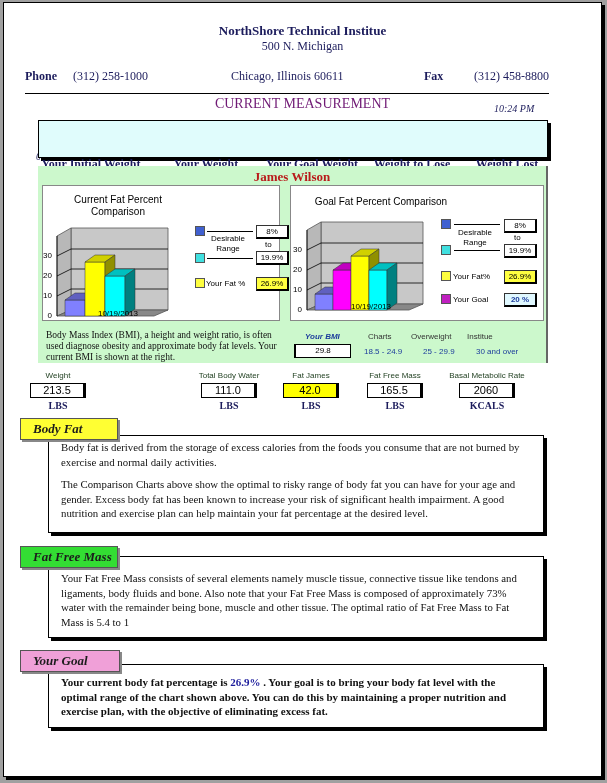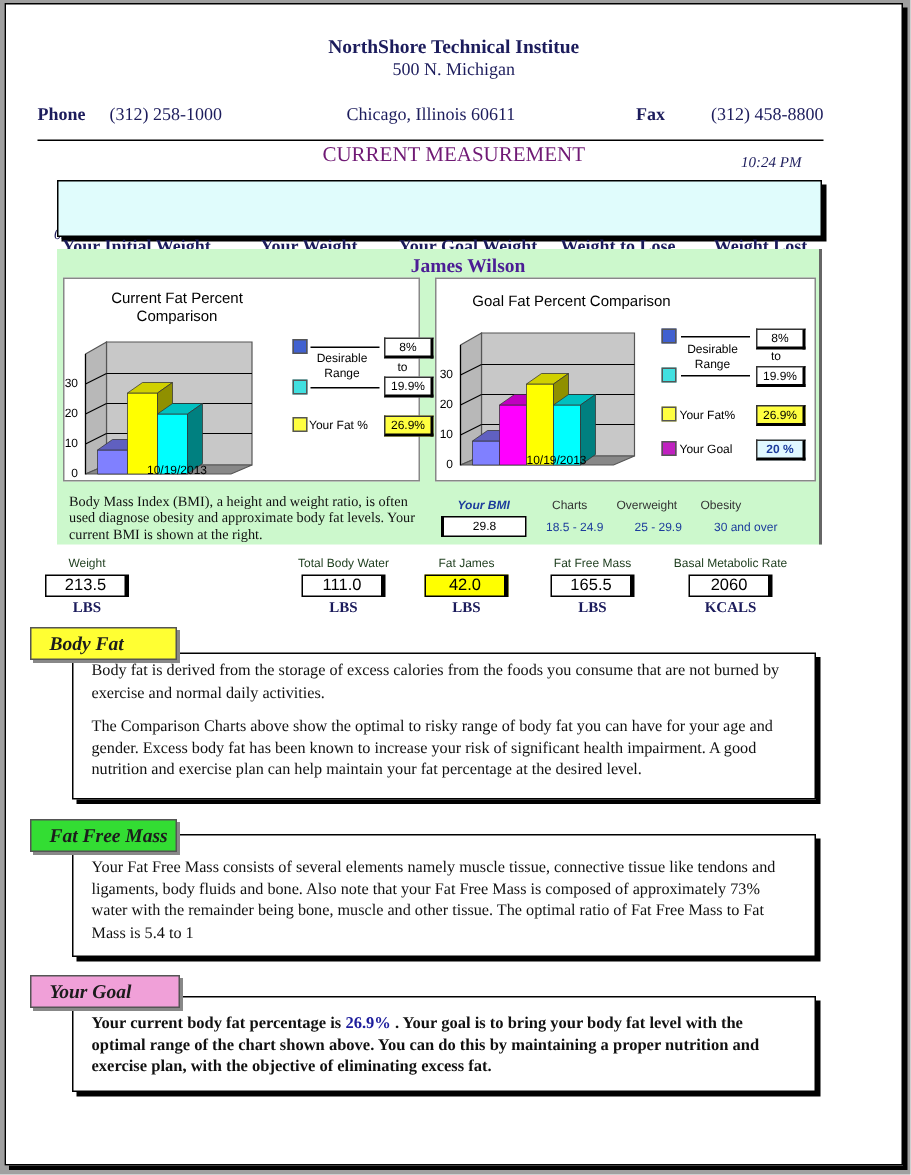--- a/index.html
+++ b/index.html
@@ -11,21 +11,21 @@
   .contact{top:66px;font-size:12px;color:#1c1c5c;}
   .rule{left:21px;top:90px;width:524px;height:1px;background:#000;}
   .date{left:32px;top:100px;font-size:10px;font-style:italic;color:#1c1c5c;margin-top:48px;}
   .time{left:490px;top:100px;font-size:10px;font-style:italic;color:#1c1c5c;}
   .section-title{left:0;width:597px;top:93px;text-align:center;font-size:14px;color:#701a75;}
   .weights{left:34px;top:117px;width:508px;height:36px;background:#e0fcfc;border:1px solid #000;box-shadow:3px 3px 0 #000;}
   .wcol{position:absolute;top:2px;text-align:center;margin-top:34px;}
   .wlabel{font-weight:bold;font-size:12px;color:#1c1c5c;white-space:nowrap;}
   .wval{font-family:"Liberation Sans",sans-serif;font-size:10px;color:#5a1a5a;margin-top:1px;white-space:nowrap;}
   .panel{left:34px;top:163px;width:508px;height:197px;background:#ccf8cc;border-right:2px solid #666;}
-  .patient{left:0;width:508px;top:3px;text-align:center;font-weight:bold;font-size:13px;color:#4c1d95;padding-left:20px;}
+  .patient{left:0;width:508px;top:3px;text-align:center;font-weight:bold;font-size:13px;color:#b91c1c;}
   .chartbox{position:absolute;top:19px;height:134px;background:#fff;border:1px solid #888;}
   .chart-title{position:absolute;font-family:"Liberation Sans",sans-serif;font-size:10px;color:#000;text-align:center;}
   .leg-sw{position:absolute;width:8px;height:8px;border:1px solid #555;}
   .leg-txt{position:absolute;font-family:"Liberation Sans",sans-serif;font-size:8px;color:#000;white-space:nowrap;}
   .valbox{position:absolute;font-family:"Liberation Sans",sans-serif;font-size:8px;text-align:center;border:1px solid #333;border-right:2px solid #000;border-bottom:2px solid #000;background:#fff;height:11px;line-height:11px;}
   .bmi-text{left:8px;top:164px;width:240px;font-size:9.5px;line-height:11px;color:#111;}
   .bmi-h{position:absolute;top:166px;font-family:"Liberation Sans",sans-serif;font-size:8px;color:#333;white-space:nowrap;}
   .bmi-v{position:absolute;top:181px;font-family:"Liberation Sans",sans-serif;font-size:8px;color:#1c3c9c;white-space:nowrap;}
   .metric{position:absolute;top:368px;width:80px;text-align:center;}
   .m-label{font-family:"Liberation Sans",sans-serif;font-size:8px;color:#1c3c1c;white-space:nowrap;}
@@ -183,21 +183,21 @@
       <div class="valbox" style="left:213px;top:107px;width:30px;background:#e0f8ff;color:#1c3c9c;font-weight:bold;">20 %</div>
     </div>
 
     <div class="abs bmi-text">Body Mass Index (BMI), a height and weight ratio, is often used diagnose obesity and approximate body fat  levels. Your current BMI is shown at the right.</div>
     <div class="bmi-h" style="left:267px;color:#1c3c9c;font-weight:bold;font-style:italic;">Your BMI</div>
     <div class="abs" style="left:256px;top:178px;width:54px;height:12px;line-height:12px;border:1px solid #000;border-left:2px solid #000;background:#fff;text-align:center;font-family:'Liberation Sans',sans-serif;font-size:8px;">29.8</div>
     <div class="bmi-h" style="left:330px;">Charts</div>
     <div class="bmi-v" style="left:326px;">18.5 - 24.9</div>
     <div class="bmi-h" style="left:373px;">Overweight</div>
     <div class="bmi-v" style="left:385px;">25 - 29.9</div>
-    <div class="bmi-h" style="left:429px;">Obesity</div>
+    <div class="bmi-h" style="left:429px;">Institue</div>
     <div class="bmi-v" style="left:438px;">30 and over</div>
   </div>
 
   <div class="metric" style="left:14px;">
     <div class="m-label">Weight</div>
     <div class="m-box">213.5</div>
     <div class="m-unit">LBS</div>
   </div>
   <div class="metric" style="left:185px;">
     <div class="m-label">Total Body Water</div>

